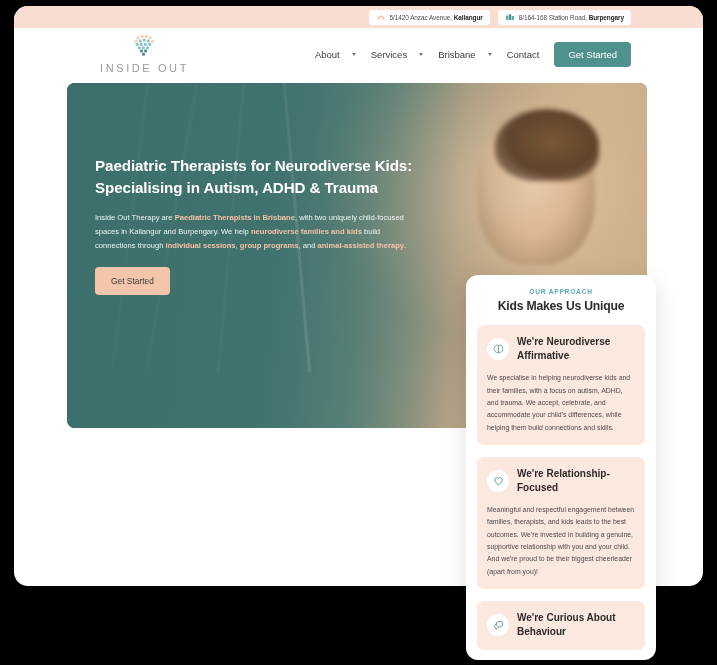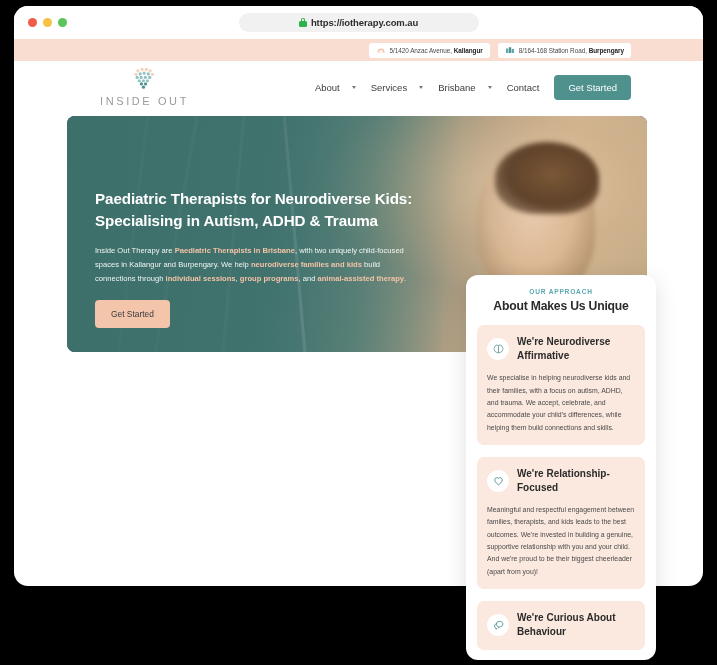--- a/index.html
+++ b/index.html
@@ -153,21 +153,21 @@
     border-radius: 4px;
     border: none;
     cursor: pointer;
     font-family: inherit;
   }
 
   
   .hero {
     position: relative;
     margin: 3px 56px 0 53px;
-    height: 236px;
+    height: 345px;
     border-radius: 8px;
     overflow: hidden;
     background: #4c1d95;
   }
   .hero-photo {
     position: absolute;
     inset: 0;
     background:
       radial-gradient(ellipse 46% 60% at 78% 30%, rgba(225,196,160,0.95) 0%, rgba(205,175,140,0.55) 45%, rgba(150,140,120,0.15) 75%, transparent 100%),
       linear-gradient(100deg, #52827e 0%, #52827e 38%, #6e8b7e 52%, #b9a386 68%, #d8bb93 82%, #cbb089 100%);
@@ -349,34 +349,20 @@
     font-size: 6.9px;
     line-height: 1.78;
     color: #4a4a4a;
   }
 </style>
 </head>
 <body>
 
 <div class="browser-window">
 
-  <div class="titlebar">
-    <div class="dots">
-      <span class="dot red"></span>
-      <span class="dot yellow"></span>
-      <span class="dot green"></span>
-    </div>
-    <div class="urlbar">
-      <span class="lock-icon">
-        <span class="shackle"></span>
-          <span class="body"></span>
-      </span>
-      <span class="url-text">https://iotherapy.com.au</span>
-    </div>
-  </div>
 
   <div class="locationbar">
     <div class="loc-pill">
       <svg class="loc-icon" viewBox="0 0 20 16">
         <path d="M3 13 Q3 5 10 5 Q17 5 17 13 Z" fill="#f3c5ab"></path>
         <path d="M6 13 Q6 8 10 8 Q14 8 14 13 Z" fill="#ffffff"></path>
       </svg>
       <span class="pill-text"><span>5/1420 Anzac Avenue, </span><b>Kallangur</b></span>
     </div>
     <div class="loc-pill">
@@ -460,21 +446,21 @@
       <p class="hero-para"><span>Inside Out Therapy are </span><span class="hl">Paediatric Therapists in Brisbane</span><span>, with two uniquely child-focused spaces in Kallangur and Burpengary. We help </span><span class="hl">neurodiverse families and kids</span><span> build connections through </span><span class="hl">individual sessions</span><span>, </span><span class="hl">group programs</span><span>, and </span><span class="hl">animal-assisted therapy</span><span>.</span></p>
       <button class="btn-hero">Get Started</button>
     </div>
   </div>
 
 
 </div>
 
 <div class="approach-panel">
   <div class="panel-eyebrow">OUR APPROACH</div>
-  <div class="panel-title">About Makes Us Unique</div>
+  <div class="panel-title">Kids Makes Us Unique</div>
 
   <div class="approach-card">
     <div class="ac-head">
       <span class="ac-badge">
         <svg width="13" height="13" viewBox="0 0 24 24" fill="none" stroke="#4f918d" stroke-width="1.5">
           <path d="M11 4.5c-1.6-1.2-4.2-.6-4.6 1.4-1.6.3-2.4 1.9-1.8 3.2-1.2 1-1.1 3 .2 3.7-.5 1.7.8 3.3 2.5 3.2.4 1.8 2.7 2.5 4 1.3"></path>
           <path d="M13 4.5c1.6-1.2 4.2-.6 4.6 1.4 1.6.3 2.4 1.9 1.8 3.2 1.2 1 1.1 3-.2 3.7.5 1.7-.8 3.3-2.5 3.2-.4 1.8-2.7 2.5-4 1.3"></path>
           <path d="M12 4v15"></path>
         </svg>
       </span>

